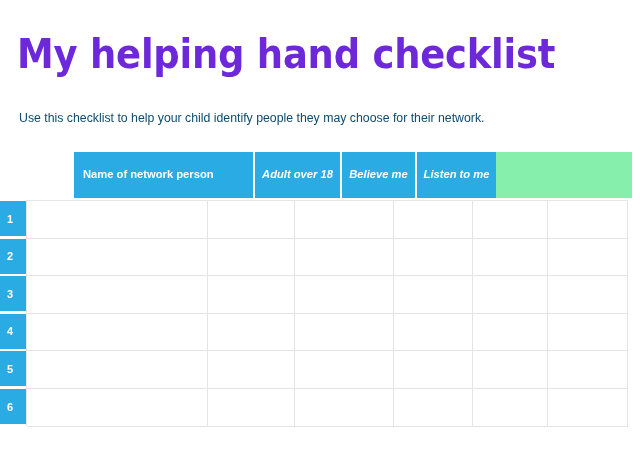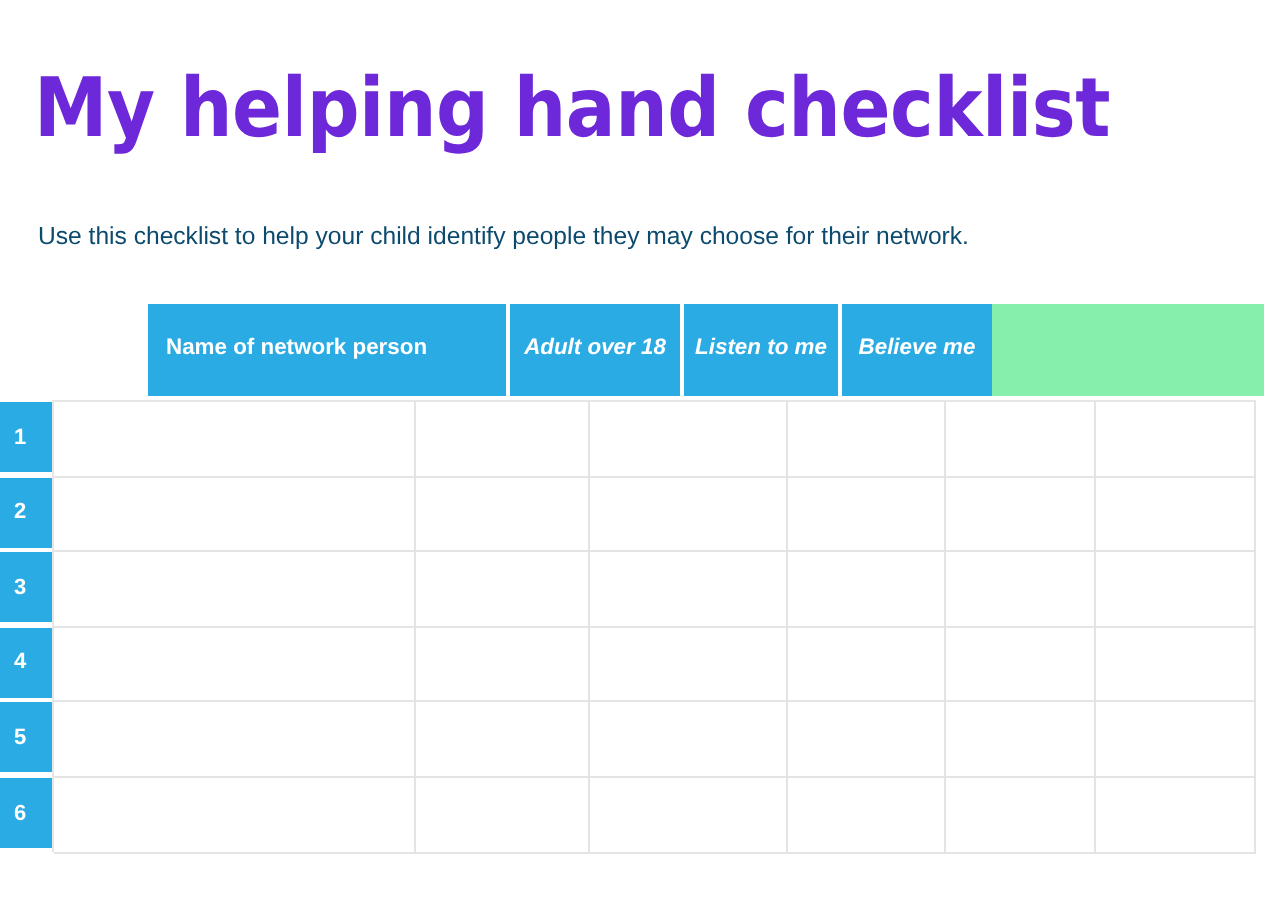--- a/index.html
+++ b/index.html
@@ -173,26 +173,26 @@
         <div class="row-number-cell" style="top: 189px;">6</div>
       </div>
 
     <div id="table-header">
         <div class="header-cell col-0 align-left">
           <span class="hdr-text">Name of network person</span>
         </div>
         <div class="header-cell col-1 align-center">
           <span class="hdr-text">Adult over 18</span>
         </div>
+        <div class="header-cell col-4 align-center">
+          <span class="hdr-text">Believe me</span>
+        </div>
         <div class="header-cell col-3 align-center">
           <span class="hdr-text">Listen to me</span>
         </div>
-        <div class="header-cell col-4 align-center">
-          <span class="hdr-text">Believe me</span>
-        </div>
       </div>
 
     <div id="table-body">
         <div class="body-row">
           <div class="body-cell col-0"></div>
           <div class="body-cell col-1"></div>
           <div class="body-cell col-2"></div>
           <div class="body-cell col-3"></div>
           <div class="body-cell col-4"></div>
           <div class="body-cell col-5"></div>

